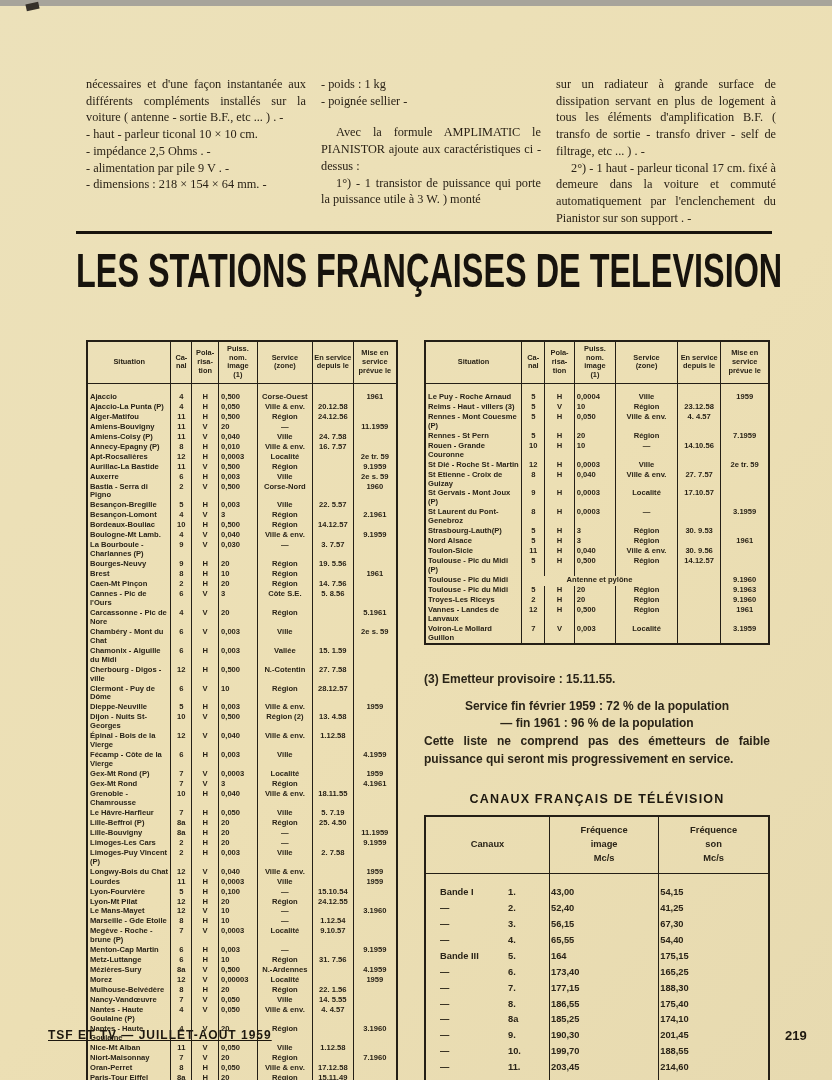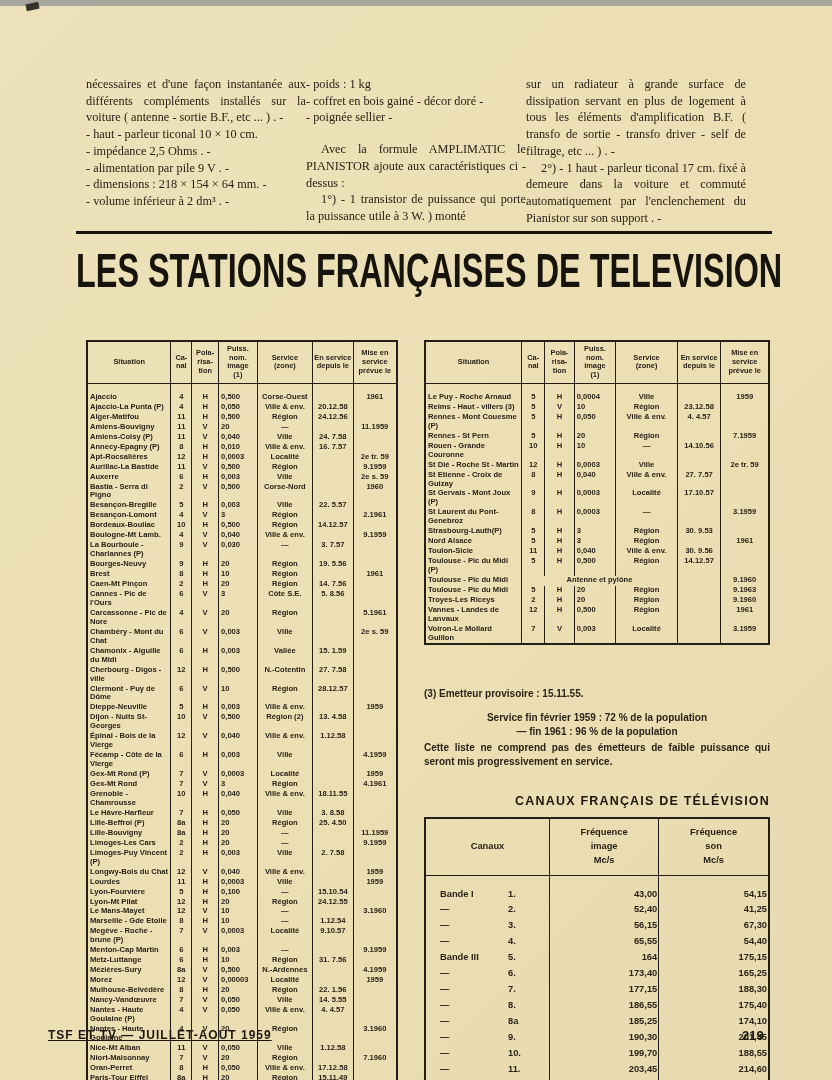--- a/index.html
+++ b/index.html
@@ -5,21 +5,21 @@
   html,body{margin:0;padding:0;background:#6e6a60;}
   .page{
     position:relative;width:832px;height:1080px;margin:0 auto;
     background:linear-gradient(135deg,#ece1ba 0%,#ecdfb4 55%,#e7dab0 100%);
     font-family:"Liberation Sans",sans-serif;color:#241f16;overflow:hidden;
   }
   .top-edge{position:absolute;top:0;left:0;right:0;height:6px;background:#a7a49b;}
   .corner-mark{position:absolute;top:3px;left:26px;width:13px;height:7px;background:#35302a;transform:rotate(-12deg);}
 
   
-  .intro{position:absolute;left:86px;top:76px;width:690px;display:flex;
+  .intro{position:absolute;left:86px;top:76px;width:690px;display:flex;gap:15px;
     font-family:"Liberation Serif",serif;font-size:12.3px;line-height:1.36;text-align:justify;color:#2a2217;}
   .intro .col{width:220px;}
   .intro .item{padding-left:9px;text-indent:-9px;}
   .intro .para{margin:0;}
   .intro .para.ind{text-indent:15px;}
   .intro .gap{height:15px;}
 
   
   .rule{position:absolute;left:76px;top:231px;width:696px;height:3px;background:#17130d;}
   .headline{position:absolute;left:76px;top:243px;white-space:nowrap;font-weight:bold;
@@ -39,61 +39,59 @@
   td.pw{text-align:left;padding-left:3px;}
   td.z{text-align:center;}
   td.since{text-align:center;white-space:nowrap;}
   td.due{text-align:center;white-space:nowrap;}
   td.span4{text-align:center;font-style:normal;}
   tbody tr:first-child td{padding-top:9px;}
   .w-sit{width:92px;} .w-can{width:20px;} .w-pol{width:26px;} .w-pw{width:38px;}
   .w-z{width:58px;} .w-since{width:40px;} .w-due{width:44px;}
 
   
-  .right-notes{margin-top:42px;font-size:10px;font-weight:bold;color:#2a2418;line-height:1.45;}
+  .right-notes{margin-top:26px;font-size:12px;font-weight:bold;color:#2a2418;line-height:1.45;}
   .note3{margin-bottom:9px;}
   .svc{text-align:center;}
   .closing{margin-top:1px;text-align:justify;}
 
   
   .canaux{margin-top:24px;}
-  .canaux-title{text-align:right;font-weight:bold;font-size:12.5px;letter-spacing:1.2px;margin-bottom:9px;color:#1d180f;}
+  .canaux-title{text-align:center;font-weight:bold;font-size:12.5px;letter-spacing:1.2px;margin-bottom:9px;color:#1d180f;}
   table.canaux-tbl{border-collapse:collapse;width:100%;border:2px solid #241f16;
     font-size:9.3px;font-weight:bold;color:#2a2418;line-height:1.5;}
   table.canaux-tbl th{white-space:pre-line;padding:7px 2px;border-bottom:1px solid #241f16;vertical-align:middle;}
   table.canaux-tbl th.bl, table.canaux-tbl td.bl{border-left:1px solid #241f16;}
   td.band{width:66px;text-align:left;padding-left:14px;}
   td.num{width:40px;text-align:left;}
-  td.fi,td.fs{text-align:right;}
+  td.fi,td.fs{text-align:left;}
   table.canaux-tbl tbody tr:first-child td{padding-top:12px;}
   table.canaux-tbl tbody tr:last-child td{padding-bottom:12px;}
 
   
   .footer-left{position:absolute;left:48px;top:1028px;font-weight:bold;font-size:12px;letter-spacing:1px;color:#1d180f;text-decoration:underline;}
-  .footer-page{position:absolute;left:742px;top:1028px;font-weight:bold;font-size:13px;color:#1d180f;}
+  .footer-page{position:absolute;left:785px;top:1028px;font-weight:bold;font-size:13px;color:#1d180f;}
 </style>
 </head>
 <body>
 
 <div class="page">
   <div class="top-edge"></div>
   <div class="corner-mark"></div>
 
   <div class="intro">
     <div class="col">
       <p class="para">nécessaires et d'une façon instantanée aux différents compléments installés sur la voiture ( antenne - sortie B.F., etc ... ) . -</p>
       <div class="item">- haut - parleur ticonal 10 × 10 cm.</div>
       <div class="item">- impédance 2,5 Ohms . -</div>
       <div class="item">- alimentation par pile 9 V . -</div>
       <div class="item">- dimensions : 218 × 154 × 64 mm. -</div>
-      <div class="item">- volume inférieur à 2 dm³ . -</div>
     </div>
     <div class="col">
       <div class="item">- poids : 1 kg</div>
-      <div class="item">- coffret en bois gainé - décor doré -</div>
       <div class="item">- poignée sellier -</div>
       <div class="gap"></div>
       <p class="para ind">Avec la formule AMPLIMATIC le PIANISTOR ajoute aux caractéristiques ci - dessus :</p>
       <p class="para ind">1°) - 1 transistor de puissance qui porte la puissance utile à 3 W. ) monté</p>
     </div>
     <div class="col">
       <p class="para">sur un radiateur à grande surface de dissipation servant en plus de logement à tous les éléments d'amplification B.F. ( transfo de sortie - transfo driver - self de filtrage, etc ... ) . -</p>
       <p class="para ind">2°) - 1 haut - parleur ticonal 17 cm. fixé à demeure dans la voiture et commuté automatiquement par l'enclenchement du Pianistor sur son support . -</p>
     </div>
   </div>
@@ -403,21 +401,21 @@
             <td class="z">Ville &amp; env.</td>
             <td class="since">18.11.55</td>
             <td class="due"></td>
           </tr>
           <tr>
             <td class="sit">Le Hâvre-Harfleur</td>
             <td class="c">7</td>
             <td class="c">H</td>
             <td class="pw">0,050</td>
             <td class="z">Ville</td>
-            <td class="since">3. 8.58</td>
+            <td class="since">5. 7.19</td>
             <td class="due"></td>
           </tr>
           <tr>
             <td class="sit">Lille-Beffroi (P)</td>
             <td class="c">8a</td>
             <td class="c">H</td>
             <td class="pw">20</td>
             <td class="z">Région</td>
             <td class="since">25. 4.50</td>
             <td class="due"></td>

